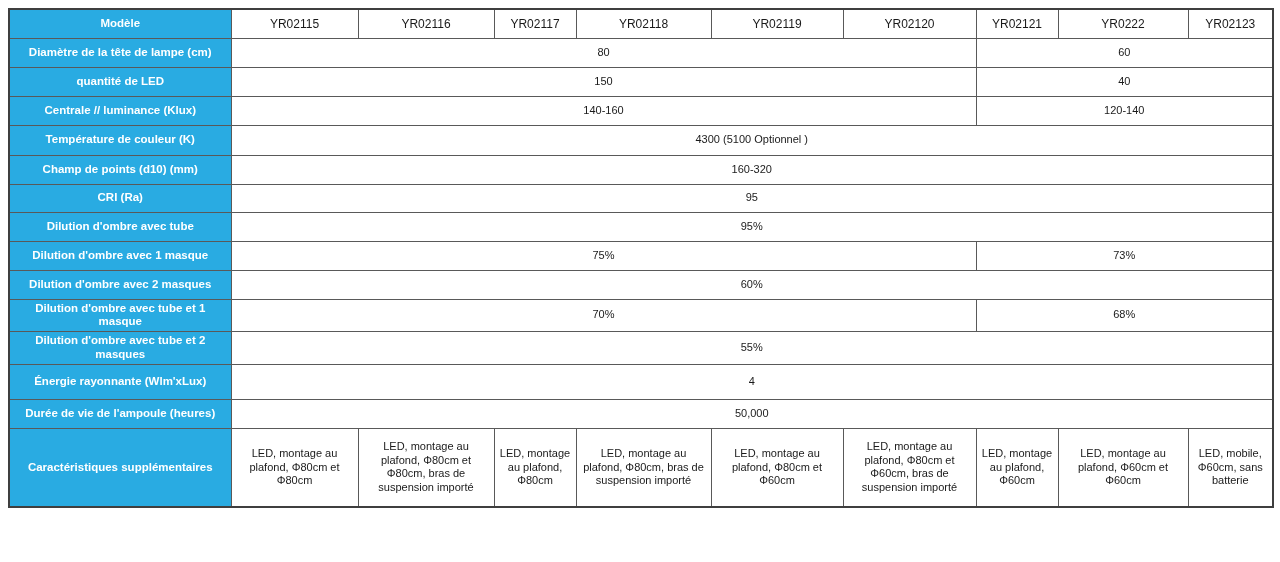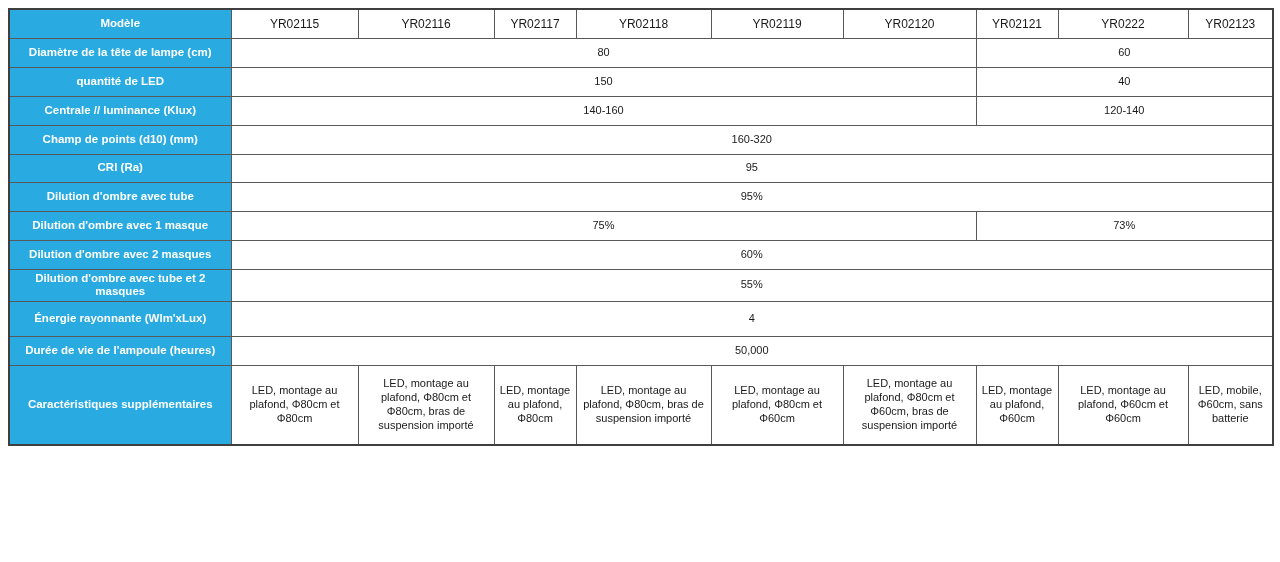--- a/index.html
+++ b/index.html
@@ -75,40 +75,49 @@
       <tr style="height: 29px;">
         <td class="rowlabel">quantité de LED</td>
         <td class="val" colspan="6">150</td>
         <td class="val" colspan="3">40</td>
       </tr>
       <tr style="height: 29px; margin-top: 32px;">
         <td class="rowlabel">Centrale // luminance (Klux)</td>
         <td class="val" colspan="6">140-160</td>
         <td class="val" colspan="3">120-140</td>
       </tr>
+      <tr style="height: 30px;">
+        <td class="rowlabel">Température de couleur (K)</td>
+        <td class="val" colspan="9">4300 (5100 Optionnel )</td>
+      </tr>
       <tr style="height: 29px;">
         <td class="rowlabel">Champ de points (d10) (mm)</td>
         <td class="val" colspan="9">160-320</td>
       </tr>
       <tr style="height: 28px;">
         <td class="rowlabel">CRI (Ra)</td>
         <td class="val" colspan="9">95</td>
       </tr>
       <tr style="height: 29px;">
         <td class="rowlabel">Dilution d'ombre avec tube</td>
         <td class="val" colspan="9">95%</td>
       </tr>
       <tr style="height: 29px;">
         <td class="rowlabel">Dilution d'ombre avec 1 masque</td>
         <td class="val" colspan="6">75%</td>
         <td class="val" colspan="3">73%</td>
       </tr>
       <tr style="height: 29px;">
         <td class="rowlabel">Dilution d'ombre avec 2 masques</td>
         <td class="val" colspan="9">60%</td>
+      </tr>
+      <tr style="height: 29px;">
+        <td class="rowlabel">Dilution d'ombre avec tube et 1 masque</td>
+        <td class="val" colspan="6">70%</td>
+        <td class="val" colspan="3">68%</td>
       </tr>
       <tr style="height: 28px;">
         <td class="rowlabel">Dilution d'ombre avec tube et 2 masques</td>
         <td class="val" colspan="9">55%</td>
       </tr>
       <tr style="height: 35px;">
         <td class="rowlabel">Énergie rayonnante (Wlm'xLux)</td>
         <td class="val" colspan="9">4</td>
       </tr>
       <tr style="height: 29px;">

